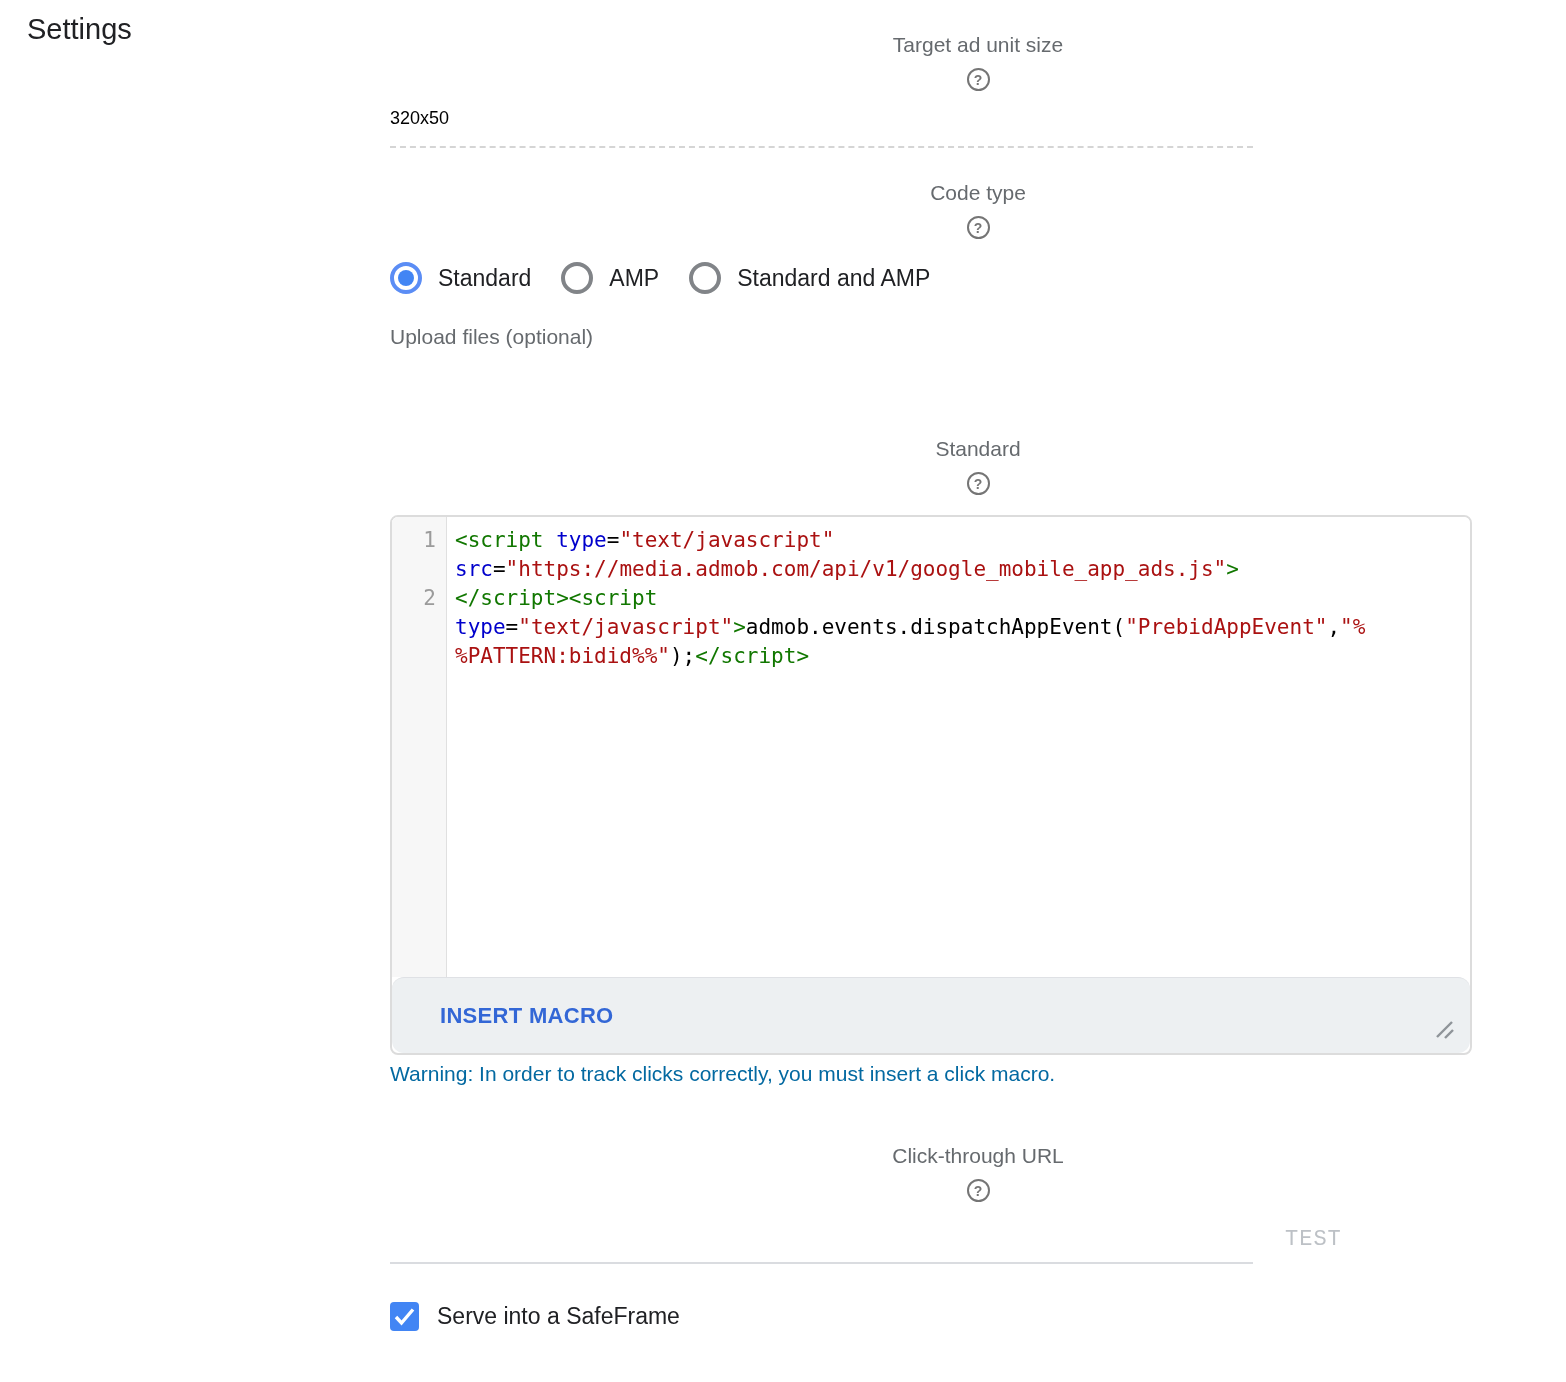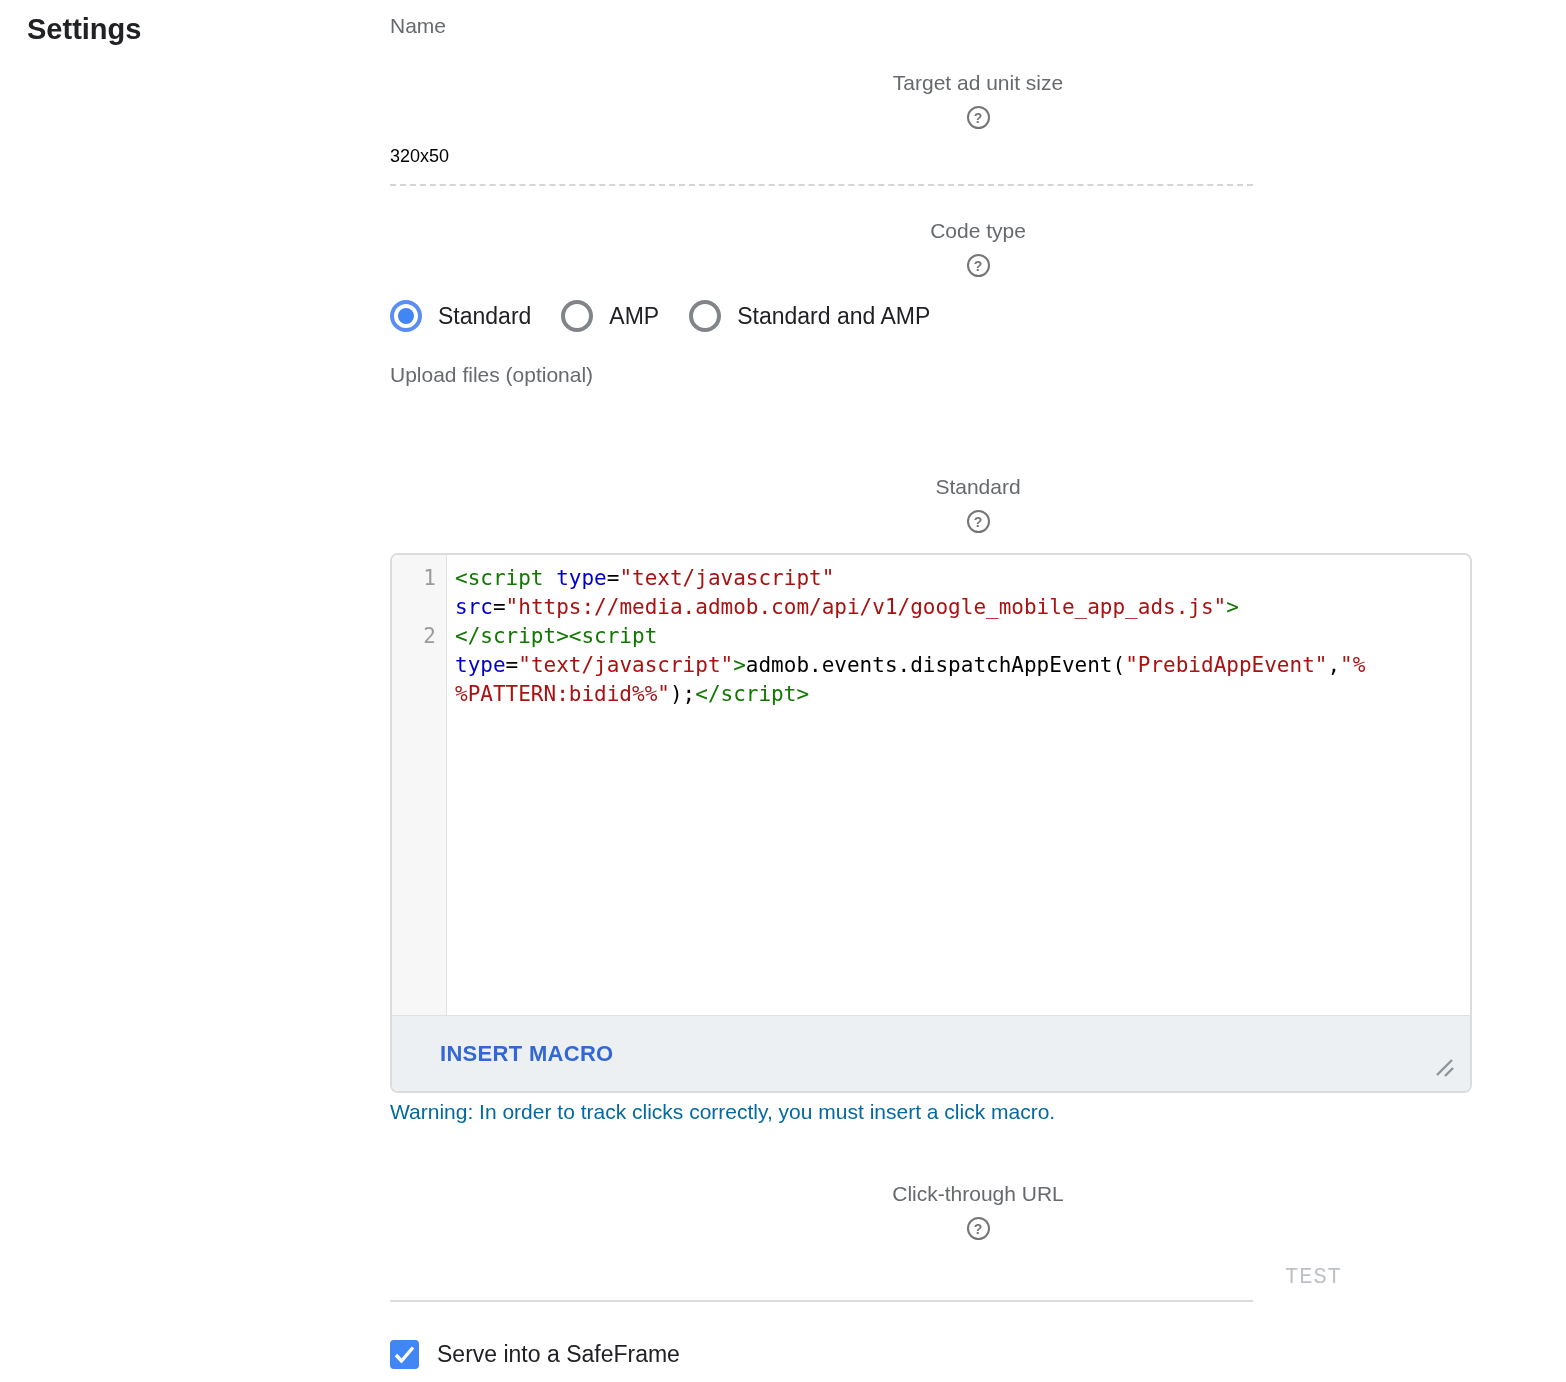--- a/index.html
+++ b/index.html
@@ -7,21 +7,21 @@
   .page {
     position:relative;
     width:1566px; height:1382px;
     background:#fff;
     font-family:"Liberation Sans", sans-serif;
     overflow:hidden;
     color:#202124;
   }
   .page-title {
     position:absolute; left:27px; top:13px;
-    font-size:29px; font-weight:700; color:#202124;
+    font-size:29px; font-weight:400; color:#202124;
   }
   .main { position:absolute; left:390px; top:0; width:1176px; }
 
   .field-label { font-size:21px; color:#666a6e; }
   .label-row { display:flex; align-items:center; gap:11px;flex-direction:column; }
   .help-icon {
     width:23px; height:23px; border:2px solid #757575; border-radius:50%;
     display:inline-flex; align-items:center; justify-content:center;
     font-size:14px; font-weight:bold; color:#757575; flex:0 0 auto;
   }
@@ -81,21 +81,21 @@
     cursor:text;
   }
   .code-row { height:29px; white-space:pre; }
   .tok-tag  { color:#117700; }
   .tok-attr { color:#0000cc; }
   .tok-str  { color:#aa1111; }
   .tok-plain{ color:#000000; }
 
   .editor-footer {
     height:76px; background:#edf0f2; border-top:1px solid #dfe1e5;
-    position:relative; display:flex; align-items:center;
+    position:relative; display:flex; align-items:center;border-radius:12px;
   }
   .insert-macro-btn {
     background:none; border:none; cursor:pointer;
     margin-left:48px; font-family:"Liberation Sans", sans-serif;
     font-size:22px; font-weight:bold; color:#3367d6; letter-spacing:0.3px;
   }
   .resize-handle { position:absolute; right:14px; bottom:8px; cursor:nwse-resize; }
 
   .warning { margin-top:7px; font-size:21px; color:#0369a1; }
 
@@ -123,21 +123,20 @@
 </style>
 </head>
 <body>
 
 <div class="page">
 
   <div class="page-title">Settings</div>
 
   <div class="main">
 
-    <div class="field-label name-label">Name</div>
 
     <div class="label-row size-label-row">
       <span class="field-label">Target ad unit size</span>
       <span class="help-icon">?</span>
     </div>
     <div class="size-row">
       <span class="size-value">320x50</span>
     </div>
 
     <div class="label-row codetype-row">

